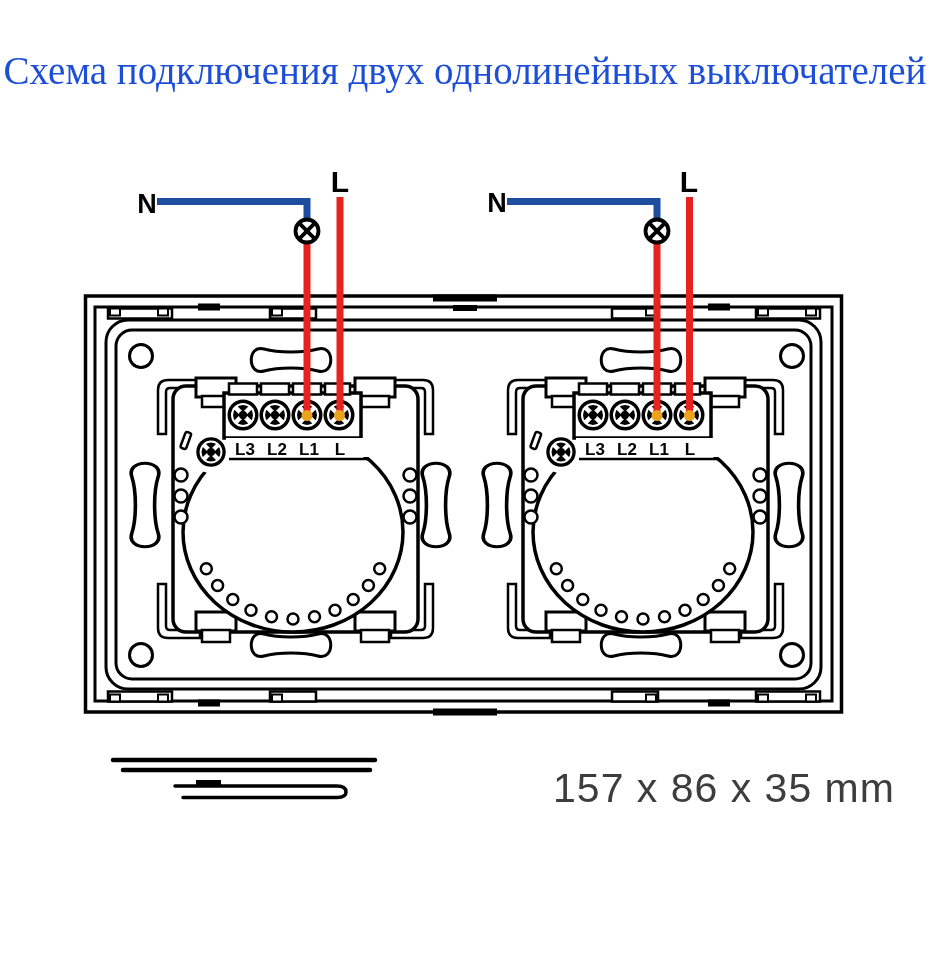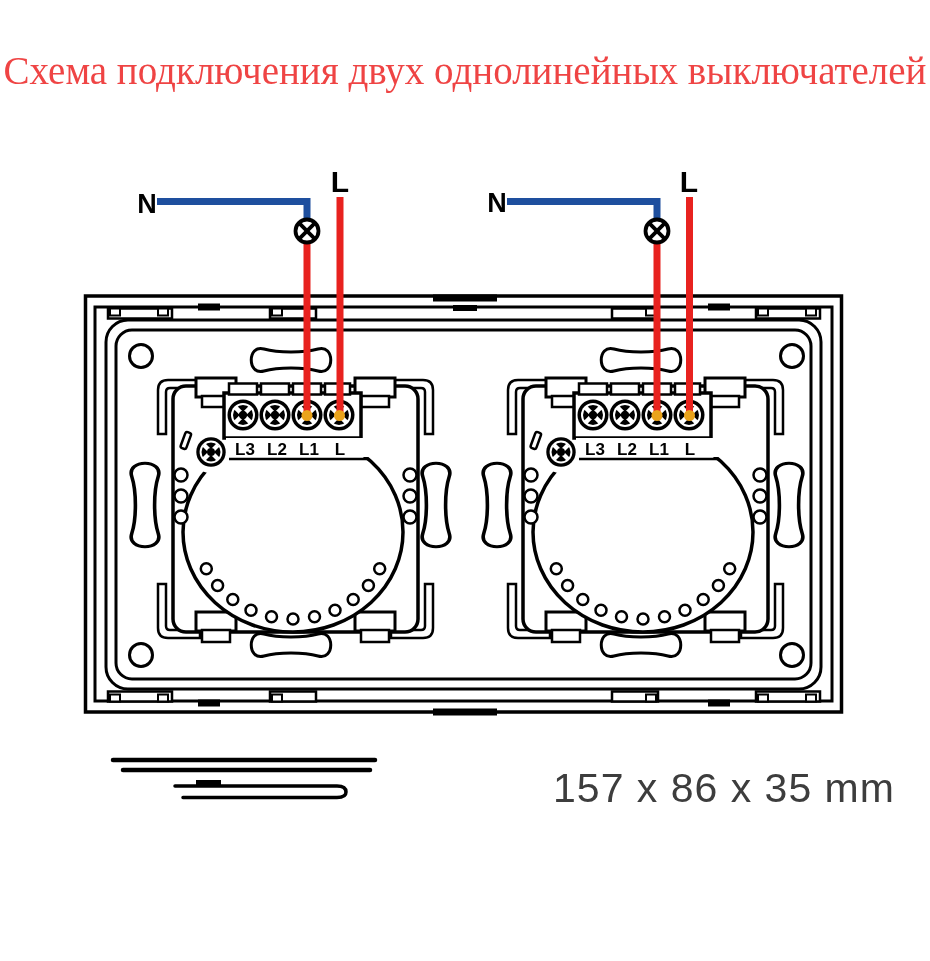--- a/index.html
+++ b/index.html
@@ -1,21 +1,21 @@
 <!DOCTYPE html>
 <html><head>
 <meta charset="utf-8">
 <style>
   html,body{margin:0;padding:0;background:#fff;}
   body{width:930px;height:961px;position:relative;overflow:hidden;
        font-family:"Liberation Sans",sans-serif;}
   .page-title{
     position:absolute;top:50px;left:0;right:0;margin:0;
     text-align:center;font-family:"Liberation Serif",serif;
-    font-weight:400;font-size:39px;line-height:42px;color:#ef4444;
+    font-weight:400;font-size:39px;line-height:42px;color:#1d4ed8;
     white-space:nowrap;letter-spacing:0px;
   }
   svg{position:absolute;top:0;left:0;}
   .ln{stroke:#000;fill:none;}
   .wh{fill:#fff;stroke:#000;}
   .term-label{font-family:"Liberation Sans",sans-serif;font-weight:bold;
               font-size:17px;fill:#000;text-anchor:middle;}
   .wire-label{font-family:"Liberation Sans",sans-serif;font-weight:bold;
               font-size:27px;fill:#000;text-anchor:middle;}
   .wire-label-l{font-size:30px;}

